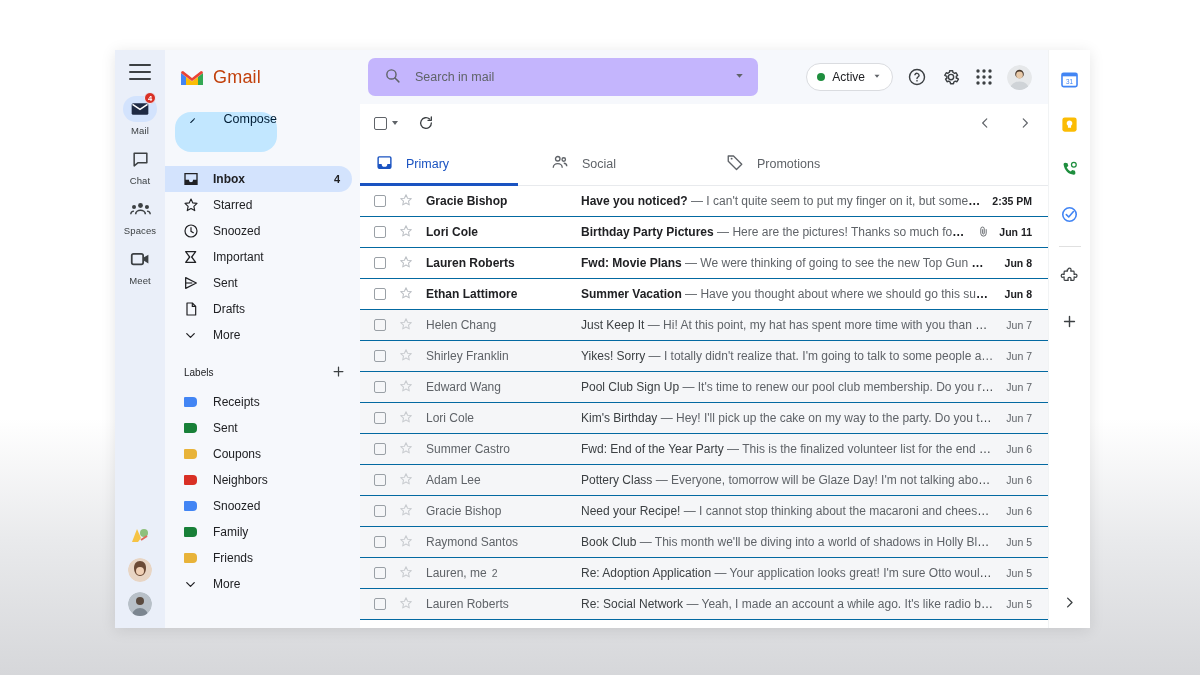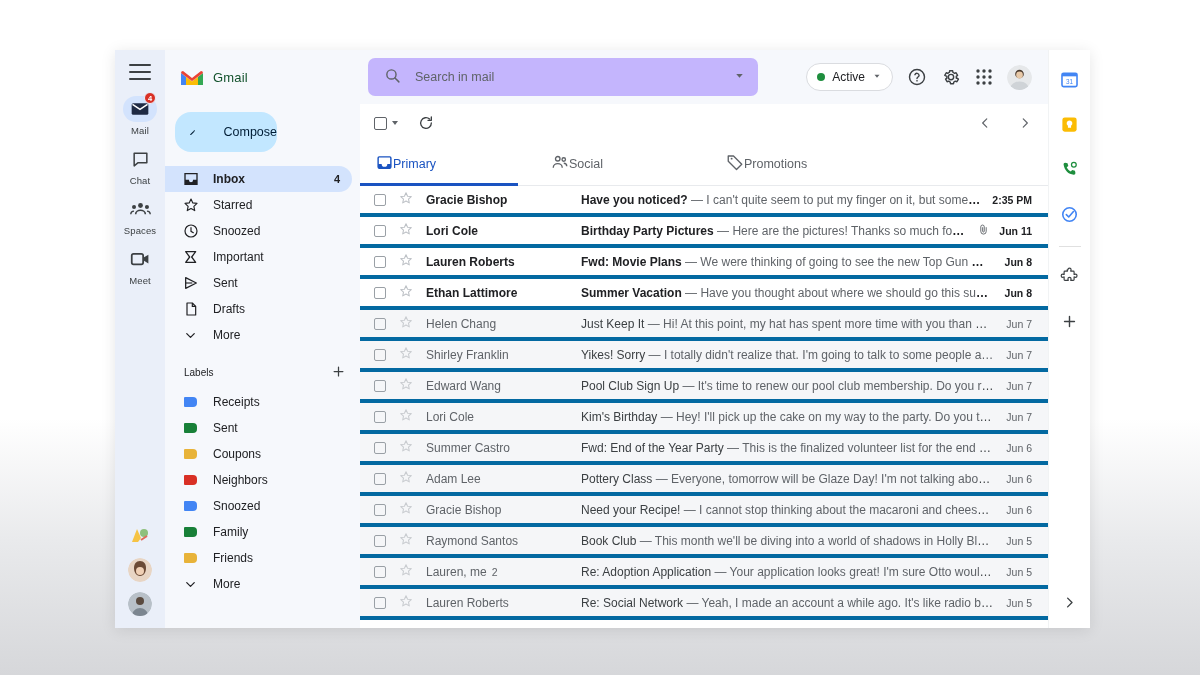--- a/index.html
+++ b/index.html
@@ -45,24 +45,24 @@
   .rail-avatars { position:absolute; bottom:12px; display:flex; flex-direction:column;
     align-items:center; gap:10px; }
   .av { width:24px; height:24px; border-radius:50%; overflow:hidden; display:block; }
 
   
   .nav {
     width: 195px; flex:0 0 195px; background:#f6f8fc;
     padding: 12px 0 0 0; overflow:hidden; position:relative;
   }
   .brand { display:flex; align-items:center; gap:8px; padding:0 0 0 14px; height:30px; }
-  .brand-text { font-size:13px; color:#14532d; letter-spacing:.2px; }
+  .brand-text { font-size:18px; color:#c2410c; letter-spacing:.2px; }
   .compose {
     margin:20px 0 14px 10px; width:102px; height:40px; border-radius:16px;
-    background:#c2e7ff; display:flex; align-items:center; gap:27px;
+    background:#c2e7ff; display:flex; gap:27px;
     padding-left:14px; cursor:pointer; border:none;
   }
   .compose-text { font-size:12.5px; color:#001d35; }
   .nav-item {
     height:26px; display:flex; align-items:center; gap:14px;
     padding-left:17px; margin-right:8px; border-radius:0 13px 13px 0;
     cursor:pointer; font-size:12px; color:#202124;
   }
   .nav-item.sel { background:#d3e3fd; font-weight:bold; }
   .nav-item .count { margin-left:auto; padding-right:12px; font-size:11px; font-weight:bold; }
@@ -101,30 +101,30 @@
   .listbar { height:38px; display:flex; align-items:center; padding:0 16px 0 14px;
              background:#fff; flex:0 0 38px; }
   .cbx { width:13px; height:13px; border:1.6px solid #5f6368; border-radius:2px; cursor:pointer; }
   .caret { width:0;height:0;border-left:3.5px solid transparent;border-right:3.5px solid transparent;
            border-top:4px solid #5f6368; margin-left:5px; cursor:pointer;}
   .pager { margin-left:auto; display:flex; align-items:center; gap:26px; }
 
   
   .tabs { height:44px; display:flex; background:#fff; flex:0 0 44px;
           border-bottom:1px solid #e8eaed; }
-  .tab { width:175px; display:flex; align-items:center; padding-left:16px;
+  .tab { width:175px; display:flex; align-items:center; gap:13px; padding-left:16px;
          cursor:pointer; font-size:12.5px; color:#5f6368; position:relative; }
   .tab.active { color:#1a53c1; }
   .tab.active::after { content:""; position:absolute; left:0; bottom:-1px;
       width:158px; height:3px; background:#1a53c1; }
 
   
   .rows { flex:1; overflow:hidden; }
   .row { height:31px; display:flex; align-items:center; padding:0 16px 0 14px;
-         border-bottom:4px solid #0369a1; cursor:pointer; font-size:12px; }
+         border-bottom:1px solid #0369a1; cursor:pointer; font-size:12px; }
   .row.read { background:#f5f6f8; color:#5f6368; }
   .row.unread { background:#fff; font-weight:bold; color:#202124; }
   .row .rcbx { width:12px; height:12px; border:1.4px solid #9aa0a6; border-radius:2px;
                flex:0 0 12px; margin-right:13px; }
   .star { flex:0 0 14px; margin-right:13px; }
   .sender { width:155px; flex:0 0 155px; white-space:nowrap; overflow:hidden;
             text-overflow:ellipsis; }
   .cnt { font-weight:normal; font-size:10.5px; color:#5f6368; margin-left:5px; }
   .subject { flex:1; min-width:0; white-space:nowrap; overflow:hidden;
              text-overflow:ellipsis; }

